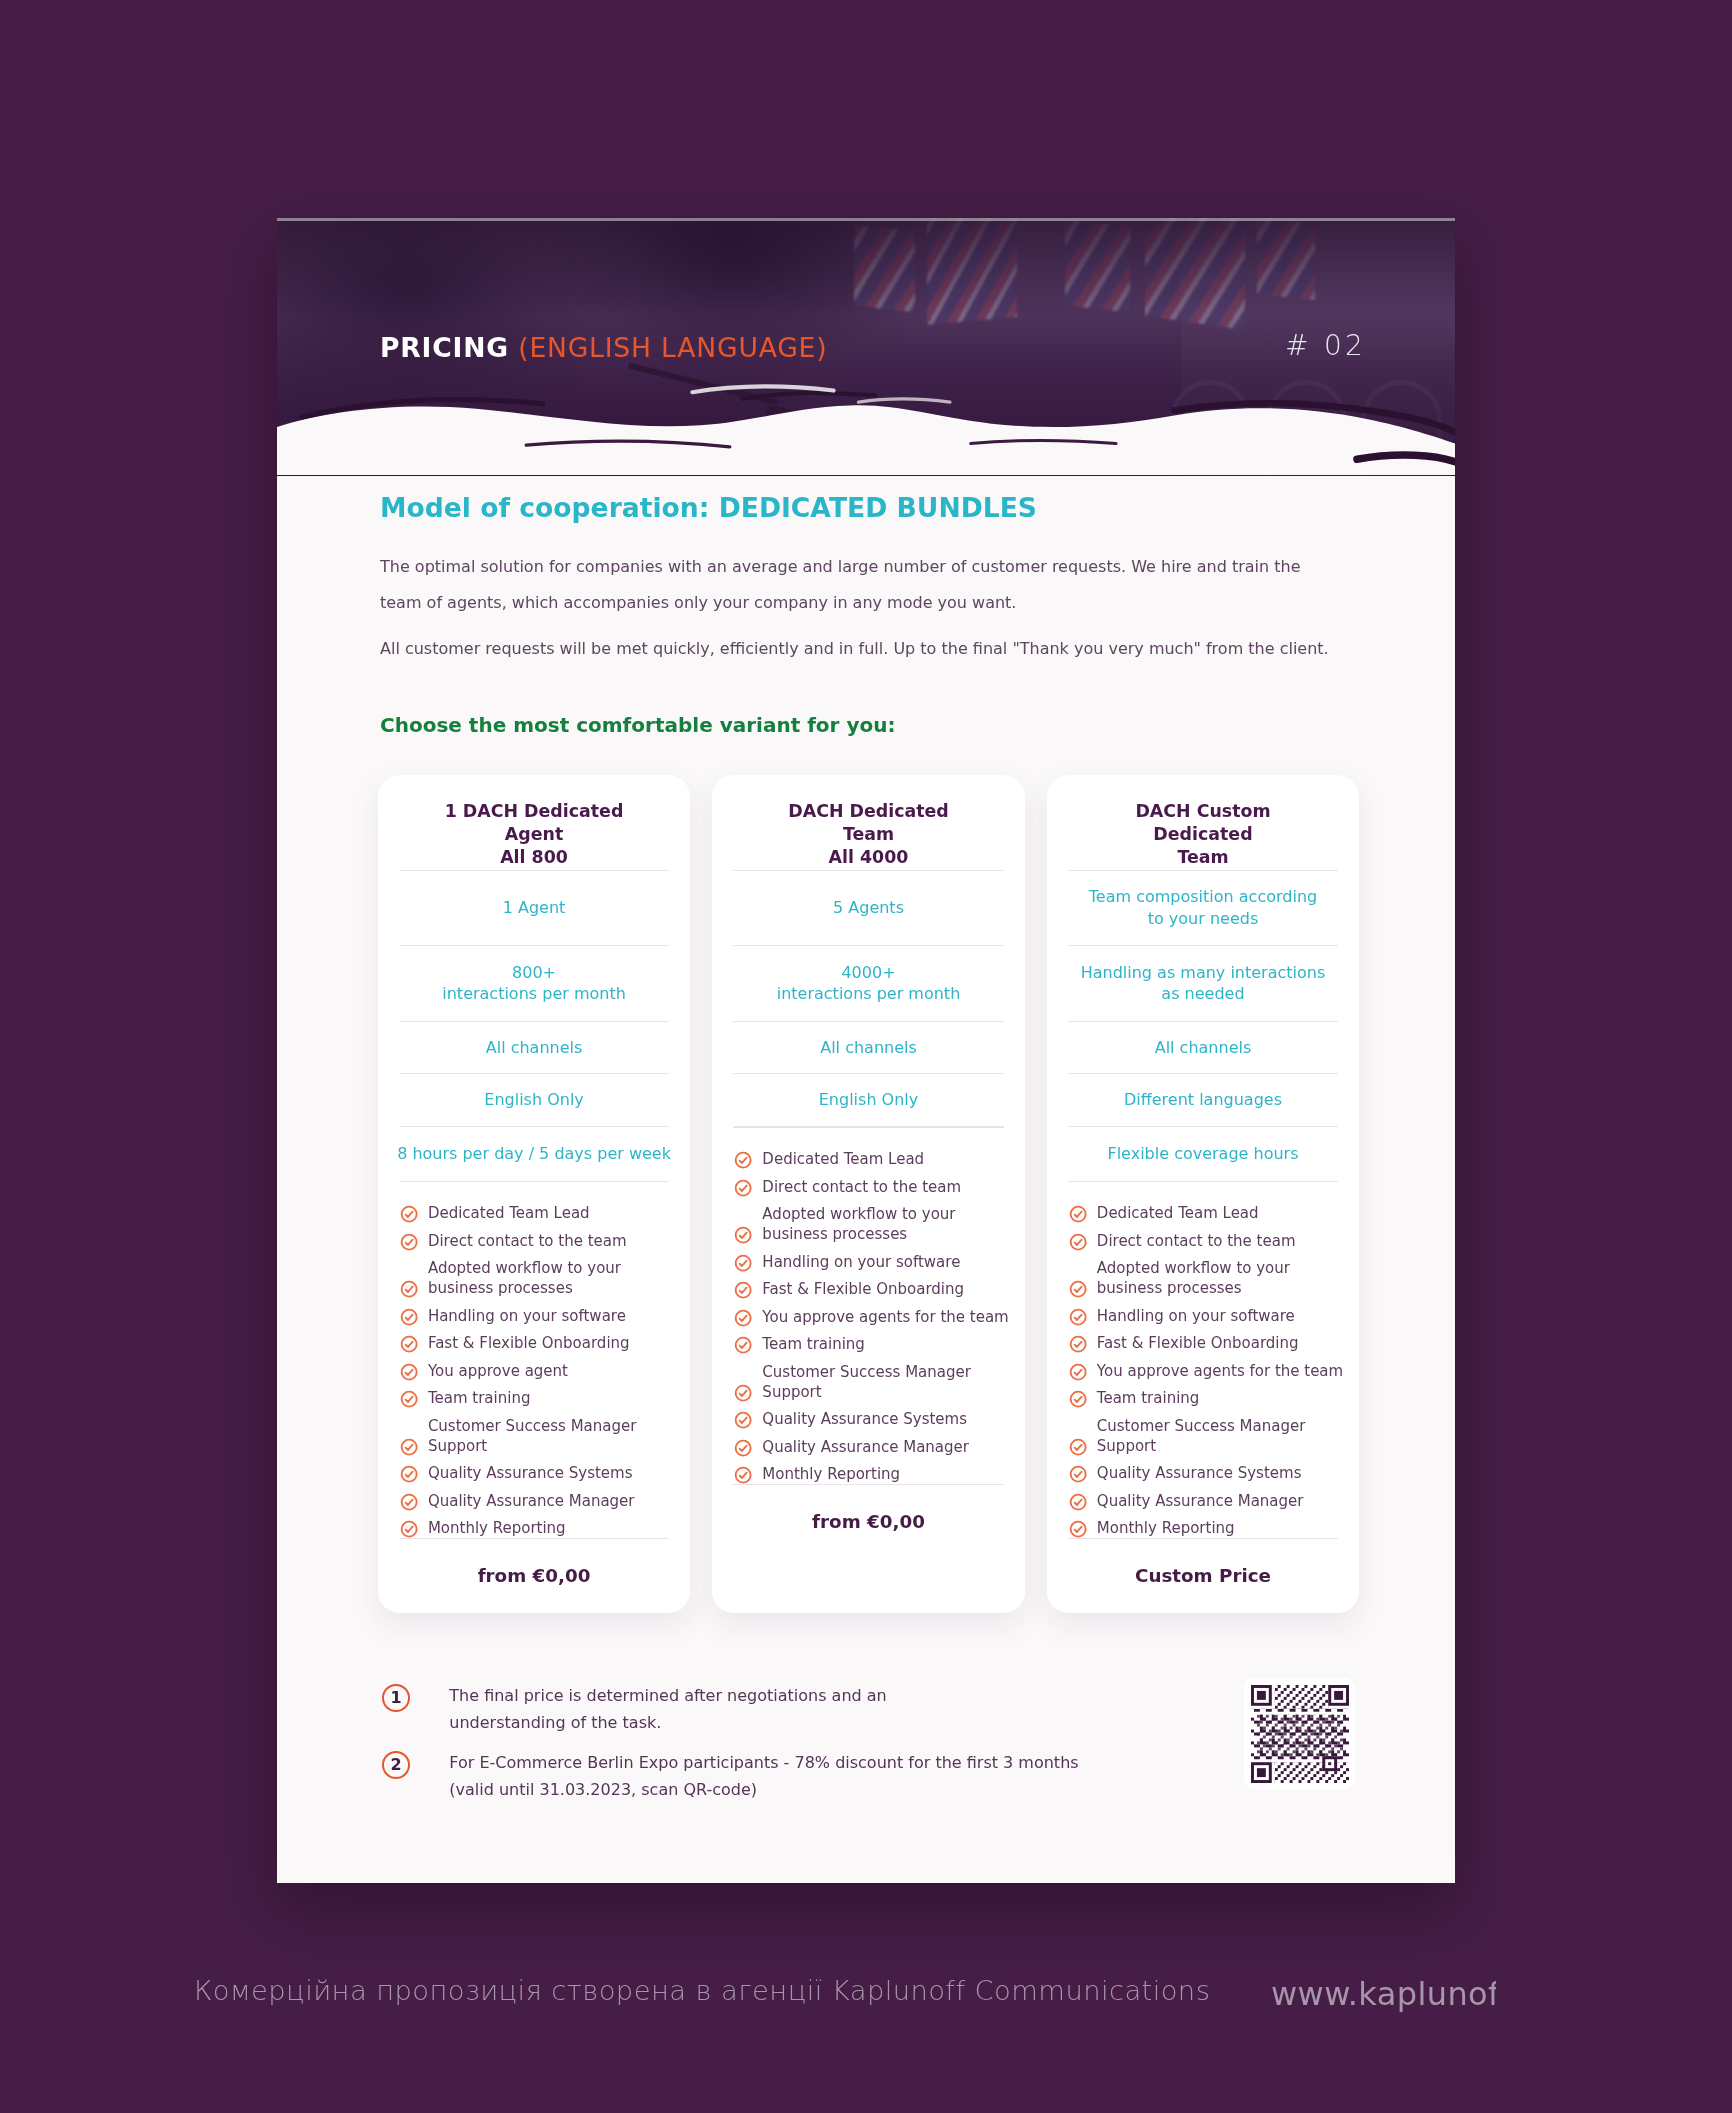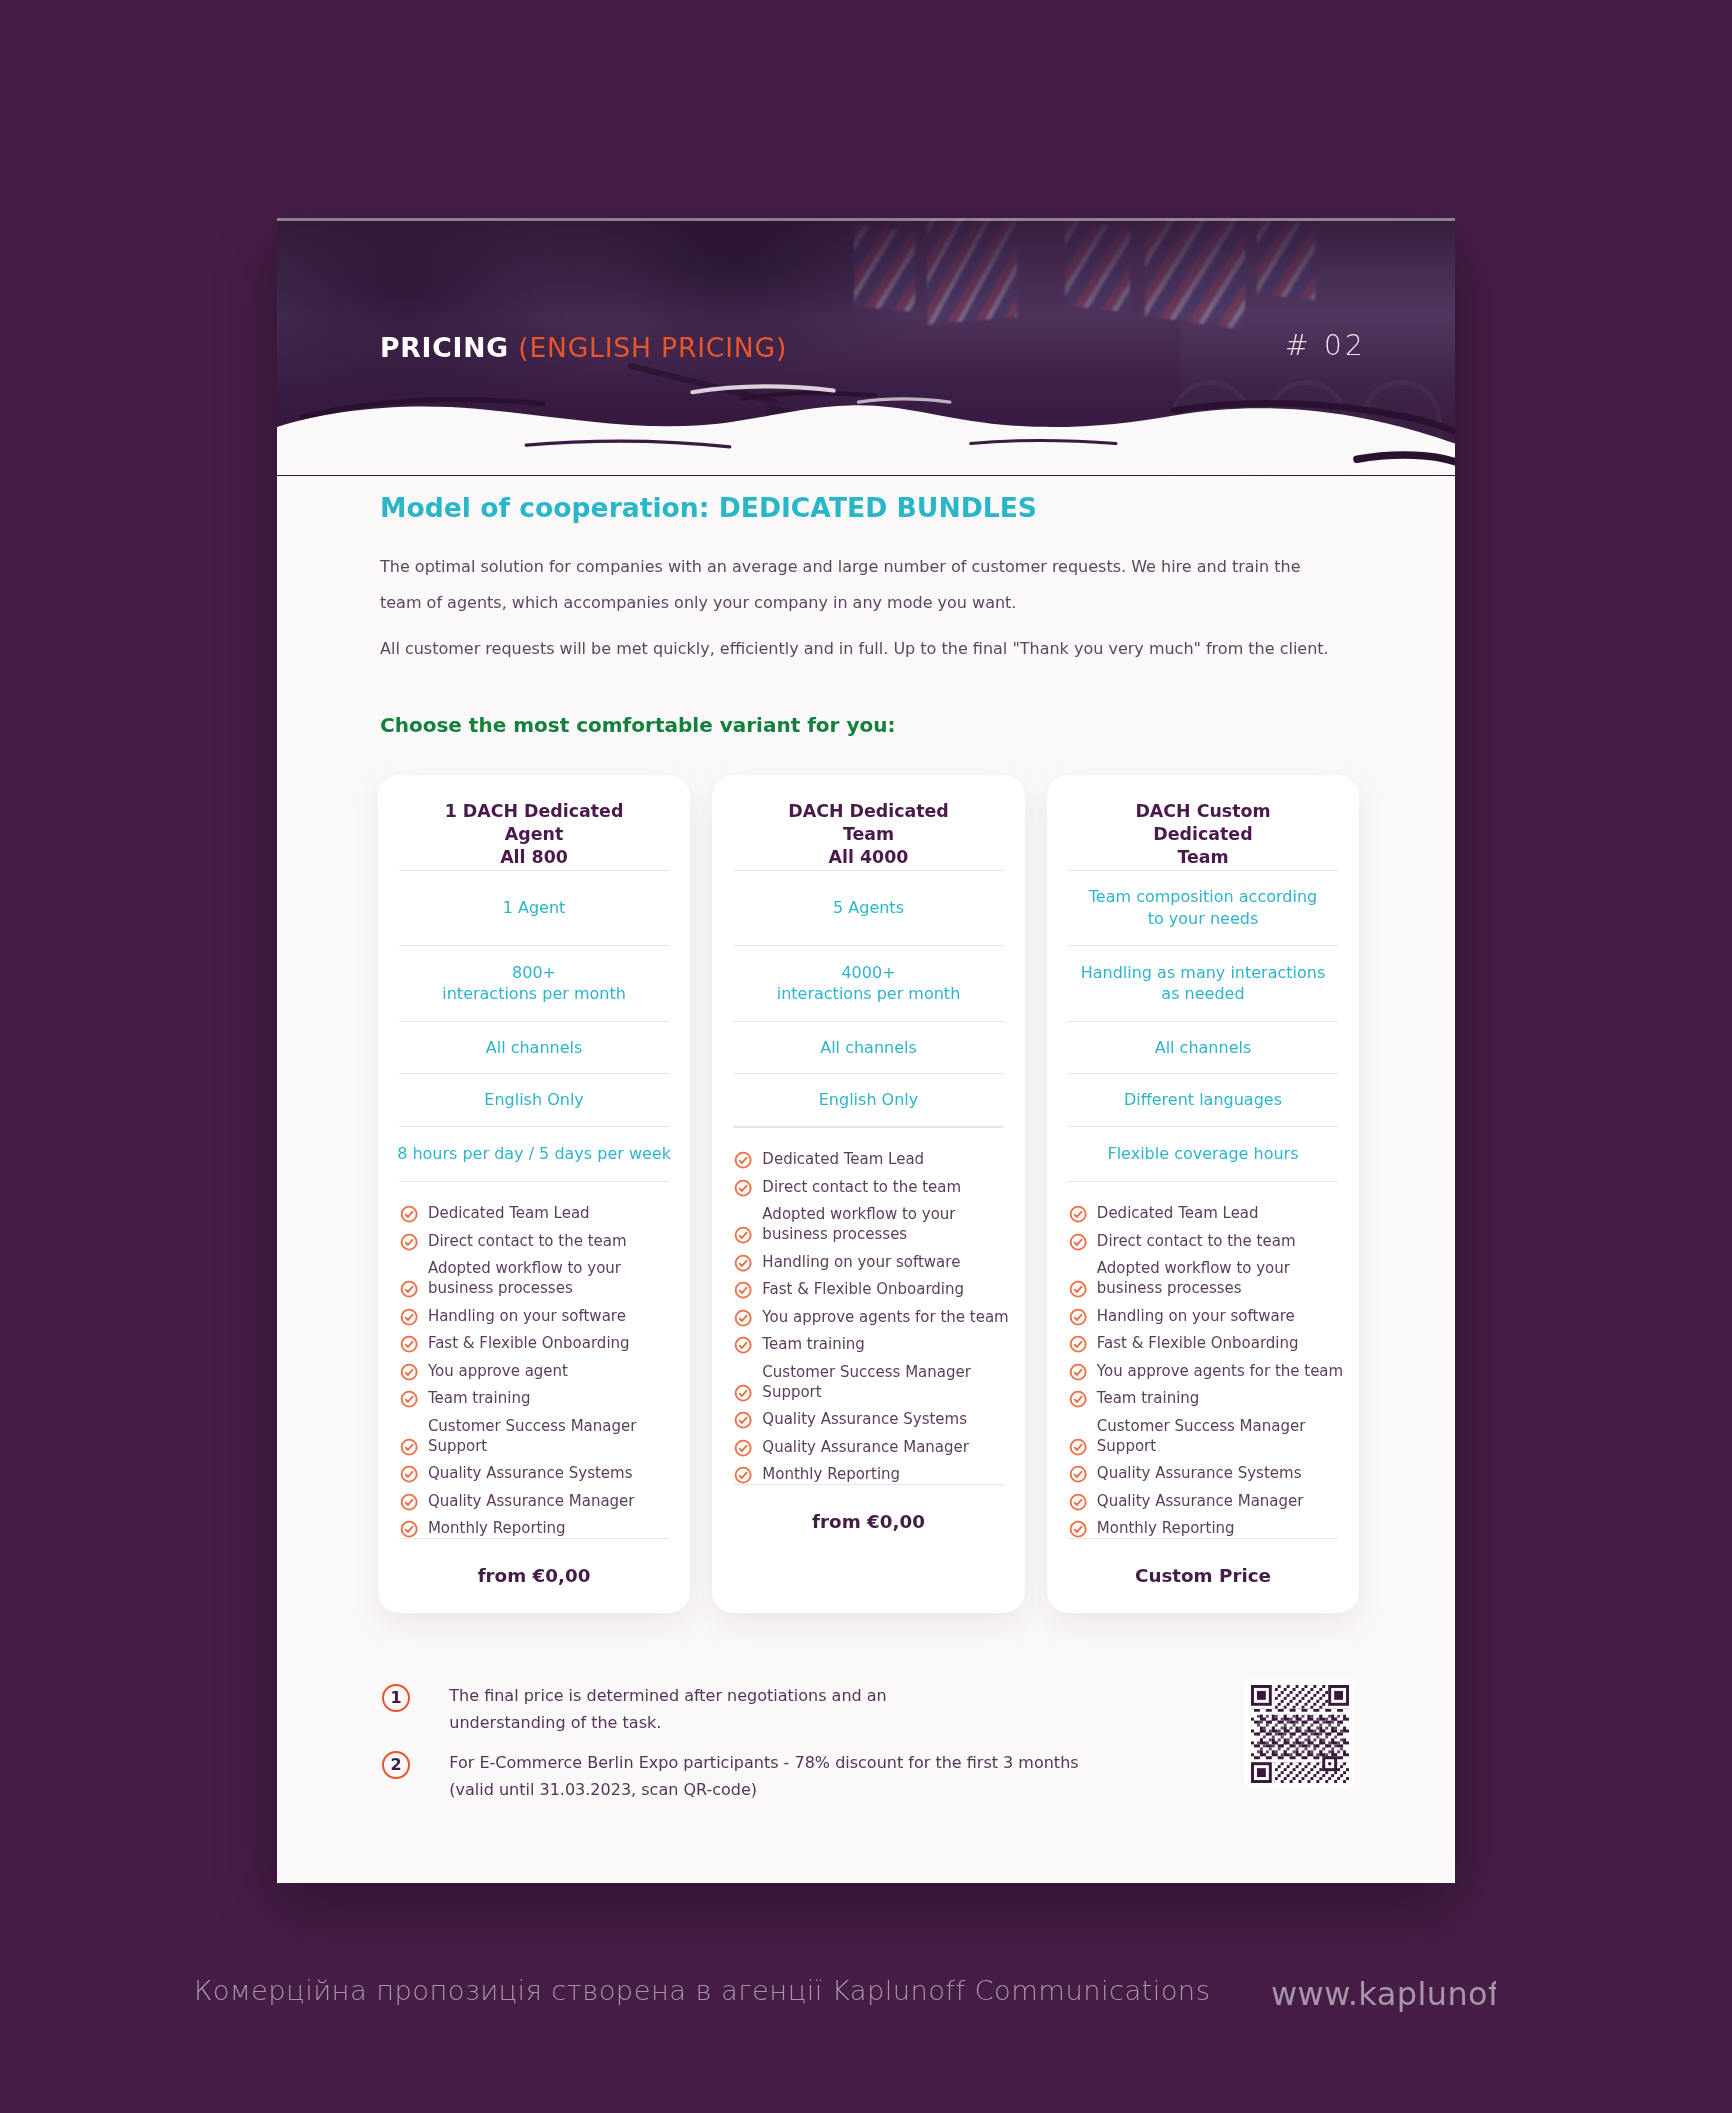--- a/index.html
+++ b/index.html
@@ -110,21 +110,21 @@
       <div class="flag f5"></div>
       <div class="shp lamp-arm"></div>
       <div class="shp lamp-head"></div>
       <div class="shp h-street"></div>
       <div class="shp h-overlay"></div>
     </div>
 
     <div class="hero-title">
       <span class="bold">PRICING</span>
       <span> </span>
-      <span class="accent">(ENGLISH PRICING)</span>
+      <span class="accent">(ENGLISH LANGUAGE)</span>
     </div>
     <div class="hero-tag"># 02</div>
 
     <svg class="wave" viewBox="0 0 1418 122" preserveAspectRatio="none">
       <path d="M0,64 C60,44 150,34 240,42 C340,51 420,68 510,62 C580,57 620,40 690,38 C750,36 790,52 860,60 C940,69 1010,62 1080,50 C1160,36 1240,40 1310,54 C1360,64 1395,76 1418,84 L1418,122 L0,122 Z" fill="#faf8f9"></path>
       <path d="M30,52 C120,30 220,26 320,36" fill="none" stroke="#2b1130" stroke-width="6" stroke-linecap="round"></path>
       <path d="M560,30 C620,20 660,22 720,26" fill="none" stroke="#2b1130" stroke-width="5" stroke-linecap="round"></path>
       <path d="M1080,44 C1180,28 1280,36 1360,52 C1390,58 1405,64 1418,70" fill="none" stroke="#2b1130" stroke-width="8" stroke-linecap="round"></path>
       <path d="M300,86 C390,78 470,80 545,88" fill="none" stroke="#3a1a3e" stroke-width="4" stroke-linecap="round"></path>
       <path d="M835,84 C900,78 960,80 1010,84" fill="none" stroke="#3a1a3e" stroke-width="3.5" stroke-linecap="round"></path>

